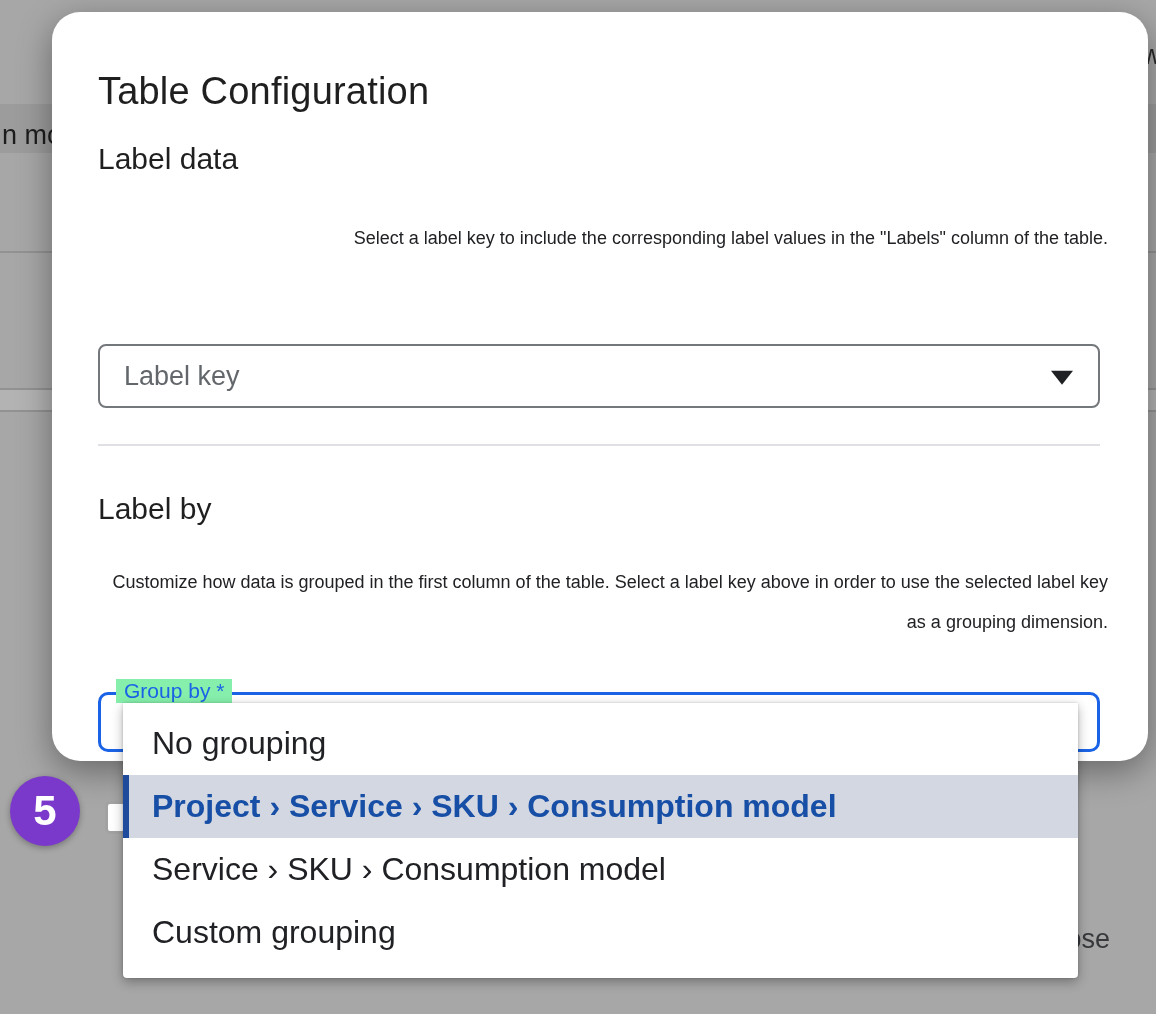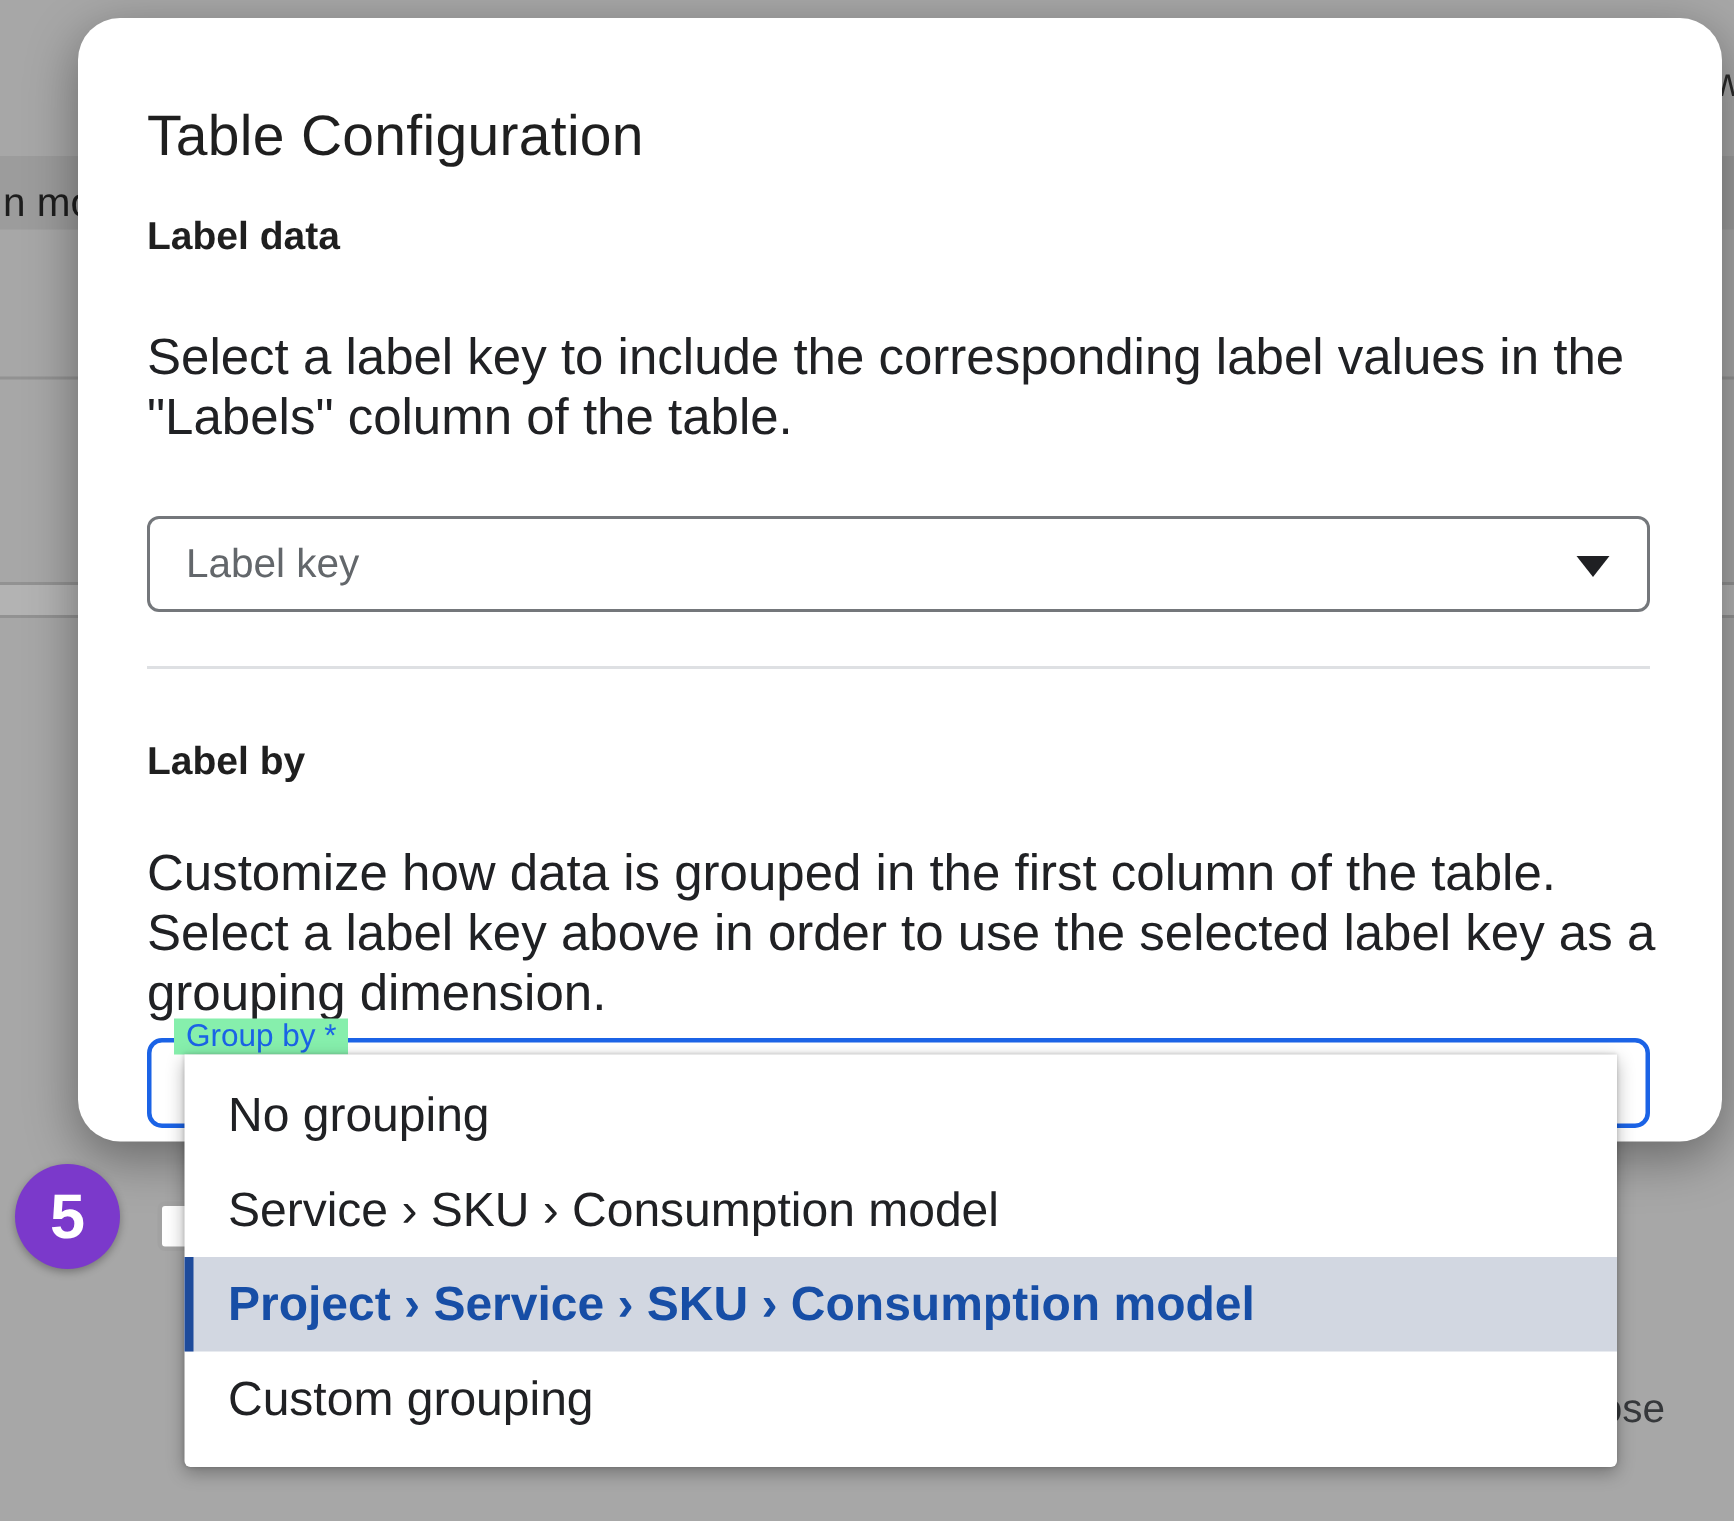--- a/index.html
+++ b/index.html
@@ -47,28 +47,28 @@
     z-index: 2;
   }
 
   .modal-title {
     position: absolute; left: 46px; top: 58px;
     font-size: 38px; font-weight: 400; color: #1f1f1f;
     letter-spacing: 0.2px;
   }
   .section-heading {
     position: absolute; left: 46px;
-    font-size: 26px; font-weight: 700; color: #1f1f1f;
+    font-size: 30px; font-weight: 400; color: #1f1f1f;
   }
   .heading-label-data { top: 130px; }
   .heading-group-by  { top: 480px; }
 
   .section-desc {
     position: absolute; left: 46px; width: 1010px;
-    font-size: 34px; line-height: 40px; color: #202124;
+    font-size: 18px; line-height: 40px; color: #202124; text-align: right;
   }
   .desc-label-data { top: 206px; }
   .desc-group-by   { top: 550px; }
 
   
   .labelkey-select {
     position: absolute; left: 46px; top: 332px;
     width: 1002px; height: 64px;
     border: 2px solid #74777b; border-radius: 8px;
     background: #fff;
@@ -200,20 +200,20 @@
   <div class="hidden-checkbox"></div>
 
   <button class="close-button">Close</button>
 
   <div class="groupby-field">
     <span class="groupby-float-label">Group by *</span>
   </div>
 
   <div class="dropdown-panel">
     <div class="dropdown-option">No grouping</div>
+    <div class="dropdown-option selected">Project › Service › SKU › Consumption model</div>
     <div class="dropdown-option">Service › SKU › Consumption model</div>
-    <div class="dropdown-option selected">Project › Service › SKU › Consumption model</div>
     <div class="dropdown-option">Custom grouping</div>
   </div>
 
 </div>
 
 <div class="annotation-badge">5</div>
 
 </body></html>

